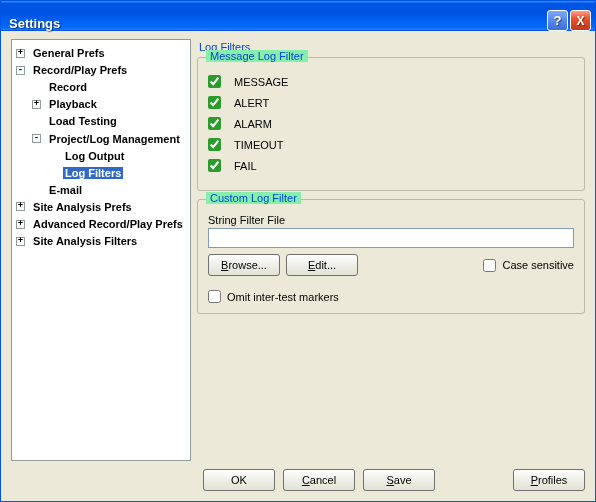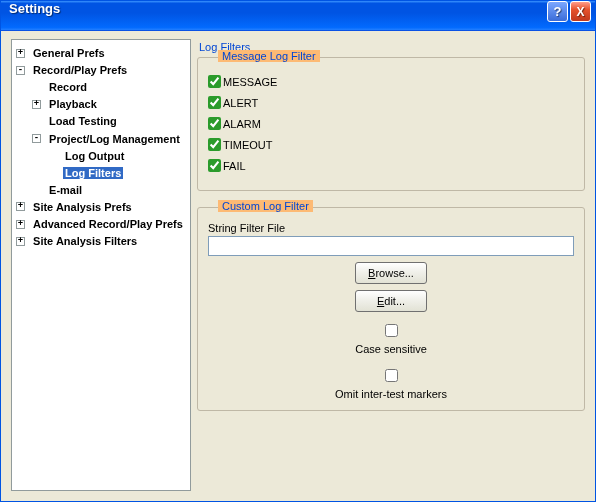--- a/index.html
+++ b/index.html
@@ -15,21 +15,21 @@
     height: 502px;
     border: 1px solid #0054e3;
     background: #ece9d8;
     display: flex;
     flex-direction: column;
   }
   .titlebar {
     height: 30px;
     background: linear-gradient(to bottom, #3a93ff 0%, #0054e3 8%, #0054e3 40%, #026afe 88%, #1c7bff 95%, #003dd7 100%);
     display: flex;
-    align-items: flex-start;
+    align-items: flex-end;
     padding: 0 4px 0 8px;
     color: white;
     font-size: 13px;
     font-weight: bold;
     text-shadow: 1px 1px 1px rgba(0,0,0,0.5);
   }
   .titlebar .title { flex: 1; }
   .titlebar .btns { display: flex; gap: 2px; }
   .titlebar .tb-btn {
     width: 21px; height: 21px;
@@ -90,29 +90,29 @@
   .groupbox {
     border: 1px solid #bfb8a6;
     border-radius: 3px;
     position: relative;
     padding: 14px 10px 10px 10px;
     margin-bottom: 8px;
     background: #ece9d8;
   }
   .groupbox .legend {
     position: absolute;
-    top: -8px; left: 20px;
-    background: #fdba74;
+    top: -8px; left: 8px;
+    background: #86efac;
     padding: 0 4px;
     color: #0046d5;
   }
   .check-row {
     display: flex;
     align-items: center;
-    gap: 2px;
+    gap: 13px;
     margin: 3px 0 8px 0;
   }
   input[type=checkbox] {
     width: 13px; height: 13px;
     accent-color: #2b9b2b;
     margin: 0;
   }
   .field-label { margin-bottom: 2px; display:block; }
   .text-input {
     width: 100%;
@@ -125,23 +125,23 @@
   .btn {
     background: linear-gradient(to bottom, #ffffff, #f0f0ea 45%, #e2e2d5);
     border: 1px solid #707070;
     border-radius: 3px;
     padding: 2px 12px;
     font: inherit;
     min-width: 72px;
     height: 22px;
     cursor: default;
   }
-  .row-inline { display:flex; align-items:center; gap:6px; margin-top:6px;flex-direction:column; }
+  .row-inline { display:flex; align-items:center; gap:6px; margin-top:6px; }
   .row-inline .spacer { flex:1; }
-  .custom-box { flex: 0 0 auto; margin-top: 8px; }
+  .custom-box { flex: 0 0 auto; }
   .filler { flex:1; }
   .button-bar {
     display: flex;
     gap: 8px;
     padding-top: 8px;
     align-items: center;
   }
   .button-bar .spacer { flex:1; }
   .underline-first::first-letter { text-decoration: underline; }
 </style>
@@ -260,14 +260,22 @@
           <div class="row-inline" style="margin-top:14px">
             <input type="checkbox" style="">
             <span>Omit inter-test markers</span>
           </div>
         </div>
 
         <div class="filler"></div>
       </div>
     </div>
 
+    <div class="button-bar">
+      <div style="width:184px"></div>
+      <button class="btn">OK</button>
+      <button class="btn underline-first">Cancel</button>
+      <button class="btn underline-first">Save</button>
+      <span class="spacer"></span>
+      <button class="btn underline-first">Profiles</button>
+    </div>
   </div>
 </div>
 
 </body></html>

